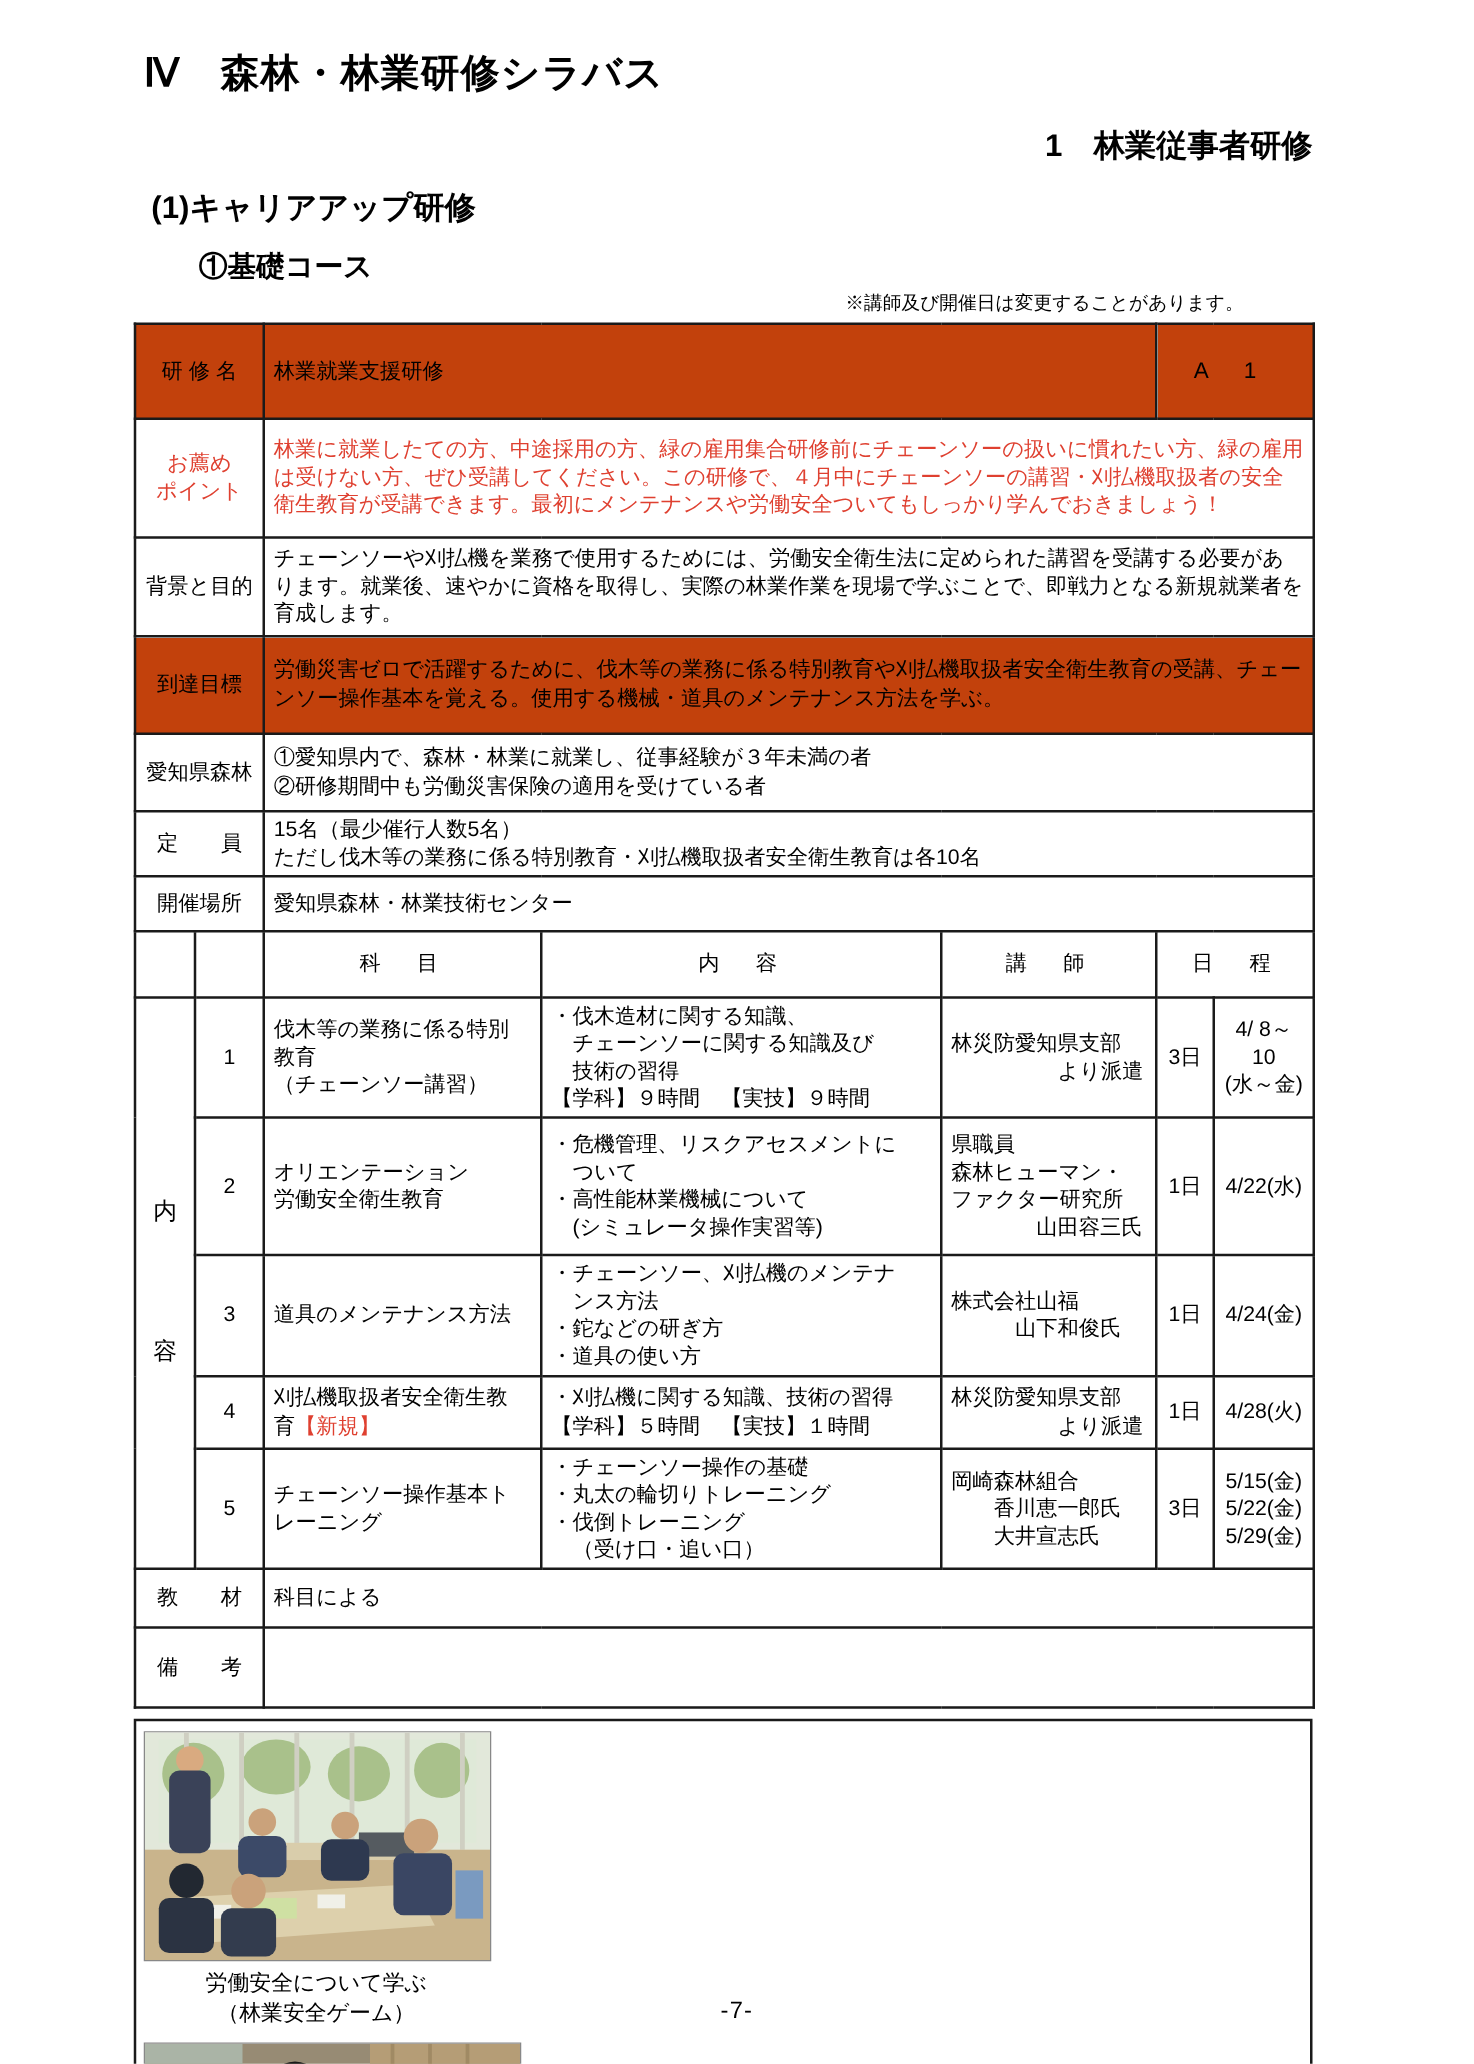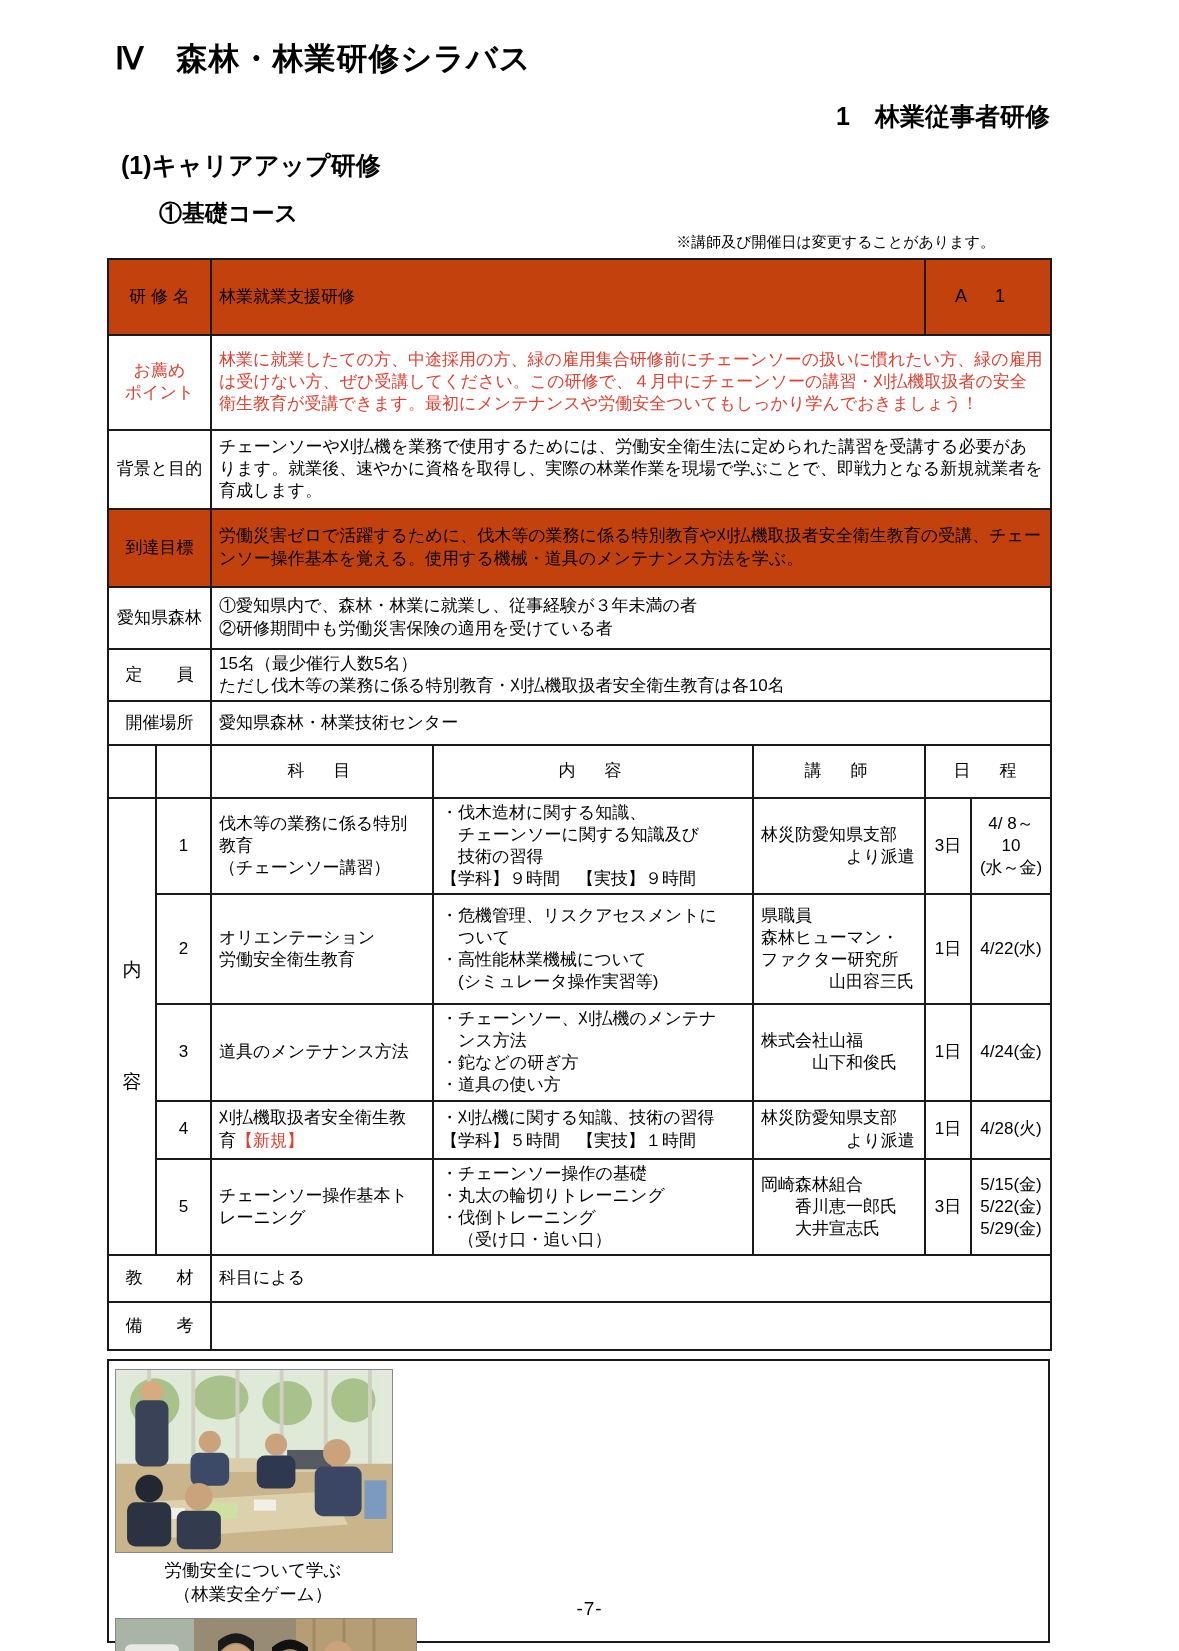--- a/index.html
+++ b/index.html
@@ -224,21 +224,21 @@
       <td class="dates">5/15(金)
 5/22(金)
 5/29(金)</td>
     </tr>
 
     <tr style="height:47px">
       <td class="label-cell" colspan="2">教　　材</td>
       <td class="value-cell" colspan="5">科目による</td>
     </tr>
 
-    <tr style="height:48px">
+    <tr style="height:64px">
       <td class="label-cell" colspan="2">備　　考</td>
       <td class="value-cell" colspan="5"></td>
     </tr>
   </tbody>
     </table>
 
   <div class="photo-box">
 
     <div class="photo-col" style="width:276px">
       <svg class="ph" width="276" height="182" viewBox="0 0 100 66" preserveAspectRatio="none">

